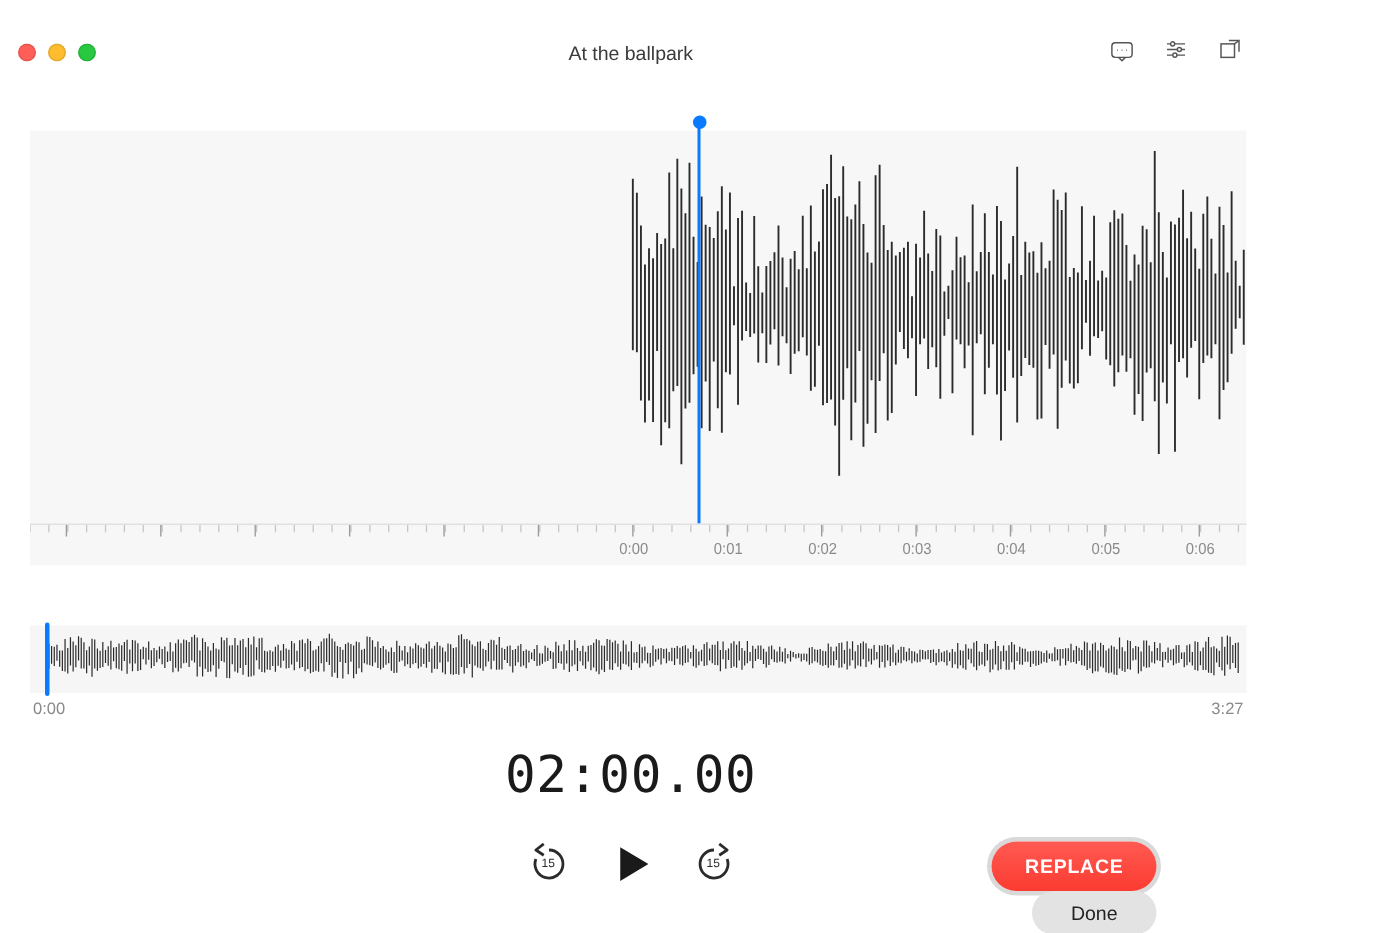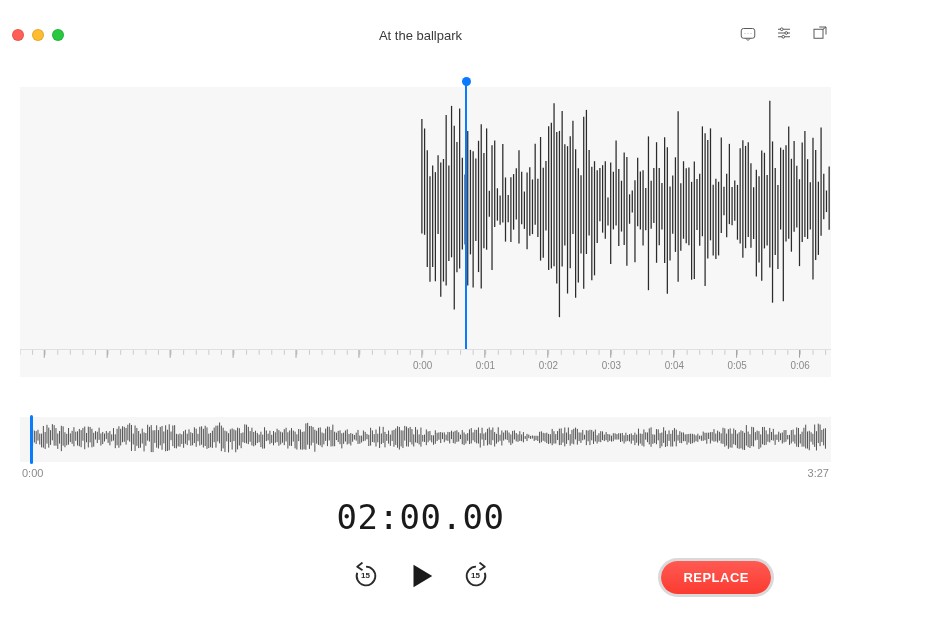--- a/index.html
+++ b/index.html
@@ -78,21 +78,21 @@
     color: #fff; font-size: 13px; font-weight: 600; letter-spacing: 0.5px;
     padding: 9px 22px; border-radius: 20px; border: none;
     box-shadow: 0 0 0 3px #d9d9d9;
   }
   .center-controls {
     position: absolute; left: 50%; transform: translateX(-50%);
     display: flex; align-items: center; gap: 26px;
   }
   .skip-btn { width: 28px; height: 28px; background: none; border: none; cursor: pointer; position: relative;}
   .skip-btn svg { width: 28px; height: 28px; stroke: #2b2b2b; fill: none; stroke-width: 1.6; }
-  .skip-label { position: absolute; top: 9px; left: 0; right: 0; text-align: center; font-size: 8px; font-weight: 700; color: #2b2b2b;}
+  .skip-label { position: absolute; top: 9px; left: 0; right: 0; text-align: center; font-size: 8px; font-weight: 400; color: #2b2b2b;}
   .play-btn { width: 30px; height: 30px; background: none; border: none; cursor: pointer;}
   .play-btn svg { width: 30px; height: 30px; fill: #1a1a1a; }
   .done-btn {
     margin-left: auto;
     background: #e3e3e3; color: #222; font-size: 13px; font-weight: 500;
     padding: 7px 26px; border-radius: 16px; border: none;
   }
 </style>
 </head>
 <body>
@@ -859,15 +859,16 @@
           </svg>
       </button>
       <button class="skip-btn">
         <svg viewBox="0 0 24 24">
             <path d="M12 4 a8 8 0 1 0 7.5 5.2"></path>
             <polyline points="15 0.5 19.5 4 15 7" stroke-linejoin="round"></polyline>
           </svg>
         <span class="skip-label">15</span>
       </button>
     </div>
+    <button class="done-btn">Done</button>
   </div>
 
 </div>
 
 </body></html>

